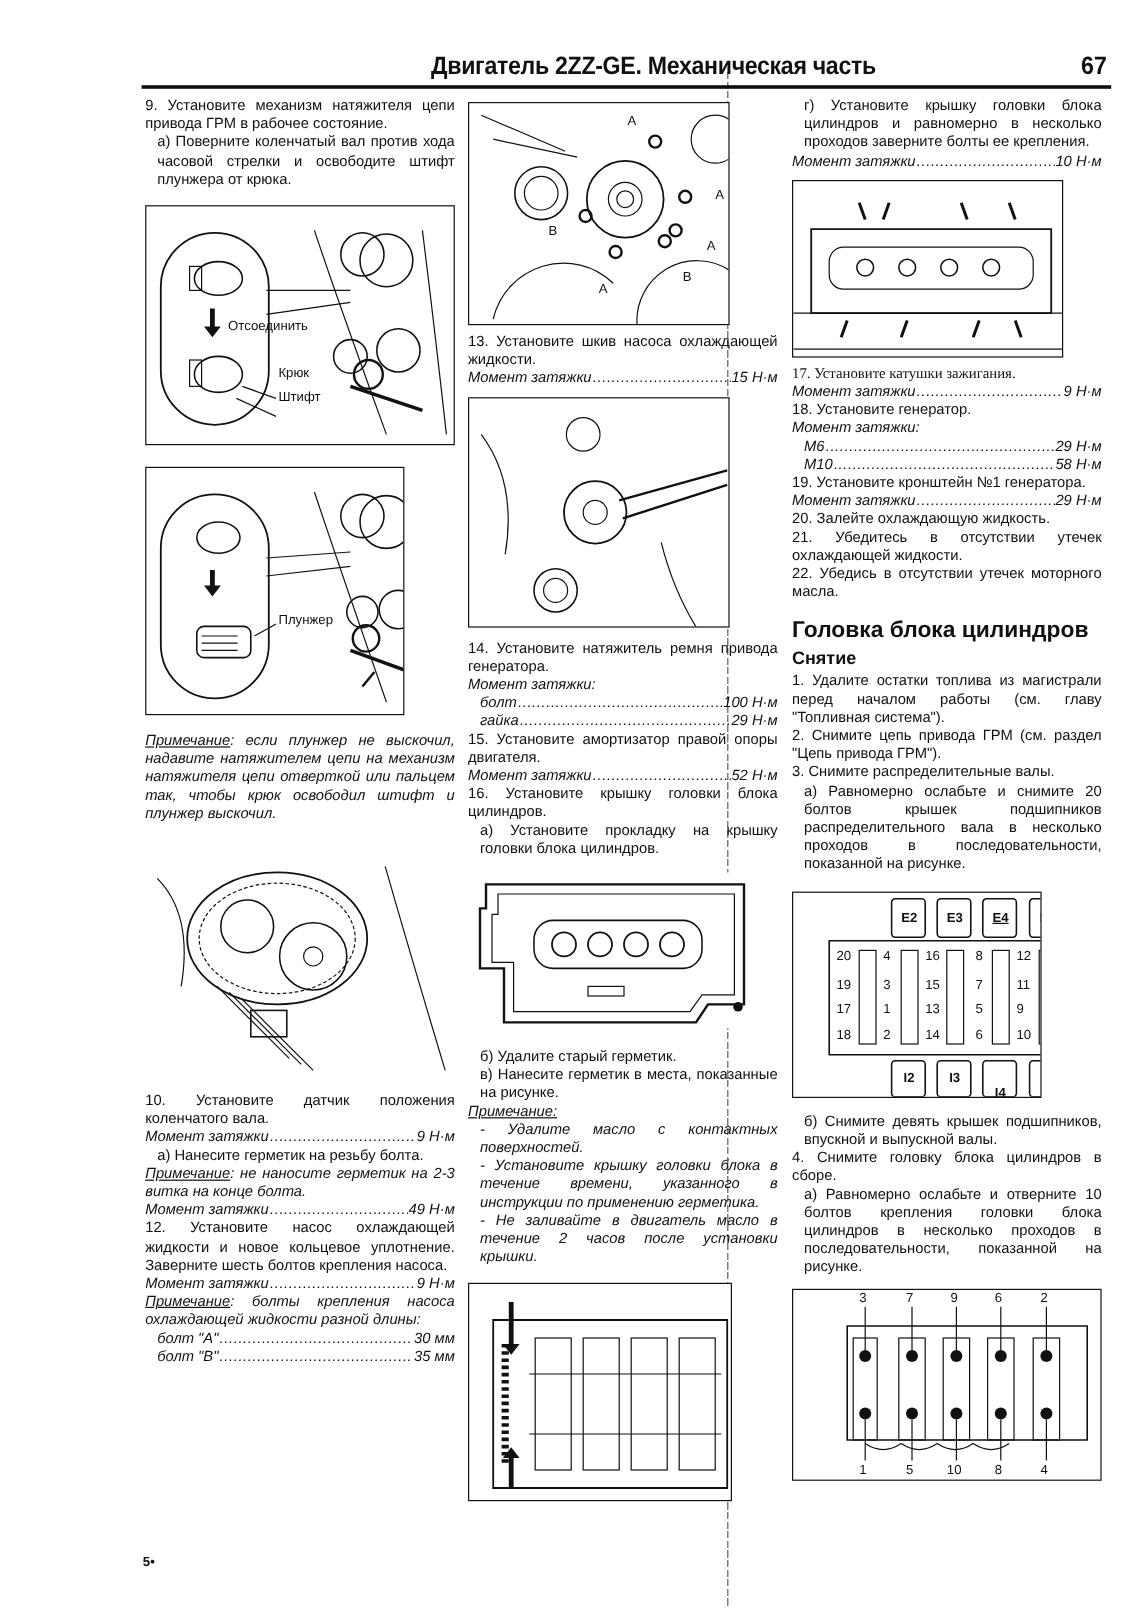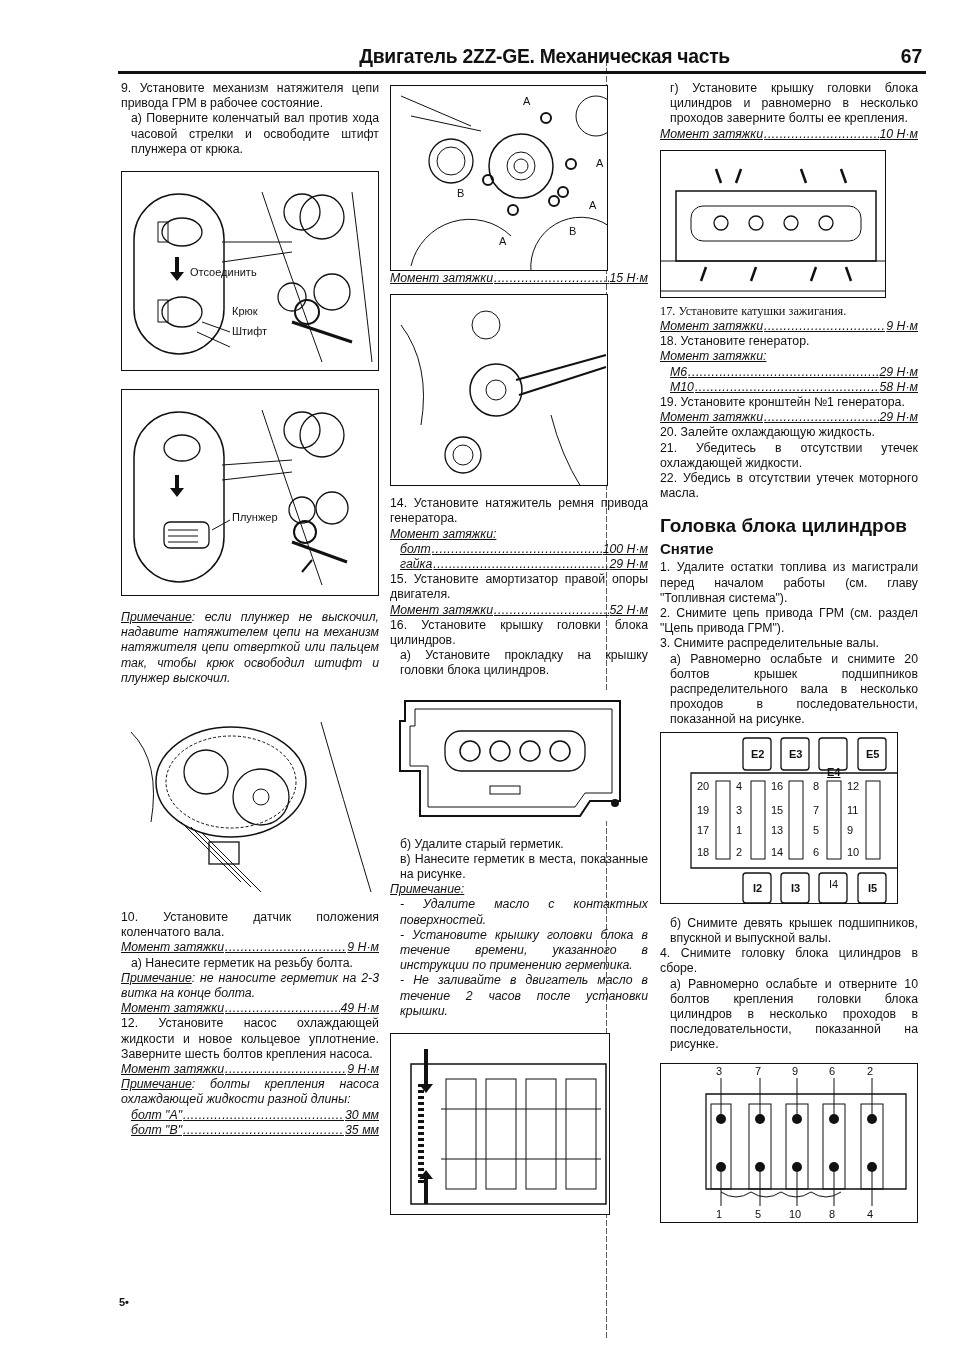--- a/index.html
+++ b/index.html
@@ -11,21 +11,21 @@
     .header-page { position: absolute; right: 4px; top: 0; font-weight: bold; font-size: 21px; transform: scaleX(0.92); transform-origin: right top; }
     .header-rule { position: absolute; left: 0; right: 0; top: 27px; height: 3px; background: #111; }
 
     .col { position: absolute; font-size: 12.3px; line-height: 15.2px; }
     .col1 { left: 121px; top: 81px; width: 258px; }
     .col2 { left: 390px; top: 81px; width: 258px; }
     .col3 { left: 660px; top: 81px; width: 258px; }
 
     .p { text-align: justify; }
     .p.ind { padding-left: 10px; }
-    .torque { font-style: italic; display: flex; align-items: center; white-space: nowrap; text-decoration: underline; }
+    .torque { font-style: italic; display: flex; align-items: center; white-space: nowrap; }
     .torque .lbl { flex: 0 0 auto; }
     .torque .dots { flex: 1 1 auto; overflow: hidden; margin: 0 1px; }
     .torque .dots::after { content: "........................................................................................................"; letter-spacing: 0.5px; }
     .torque .val { flex: 0 0 auto; }
     .torque.ind { padding-left: 10px; }
     .note { font-style: italic; text-align: justify; }
     .note .u { text-decoration: underline; }
     .note.ind { padding-left: 10px; }
 
     .fig { border: 1.5px solid #111; position: relative; background: #fff; overflow: hidden; }
@@ -74,21 +74,21 @@
       <path d="M230 20 Q240 100 250 190" fill="none" stroke="#111"></path>
       <path d="M80 150 L108 160 M75 160 L108 175" stroke="#111"></path>
     </svg>
     <span class="figlbl" style="left:68px;top:93px;">Отсоединить</span>
     <span class="figlbl" style="left:110px;top:132px;">Крюк</span>
     <span class="figlbl" style="left:110px;top:152px;">Штифт</span>
   </div>
 
   <div class="gap-s"></div>
 
-  <div class="fig" style="width:258px;height:207px;margin-top:12px;">
+  <div class="fig" style="width:216px;height:207px;margin-top:12px;">
     <svg width="258" height="207" viewBox="0 0 258 207">
       <rect x="12" y="22" width="90" height="170" rx="45" fill="none" stroke="#111" stroke-width="1.5"></rect>
       <ellipse cx="60" cy="58" rx="18" ry="13" fill="none" stroke="#111" stroke-width="1.3"></ellipse>
       <path d="M55 85 v16" stroke="#111" stroke-width="4"></path>
       <path d="M48 98 l7 9 l7 -9 z" fill="#111"></path>
       <rect x="42" y="132" width="45" height="26" rx="6" fill="none" stroke="#111" stroke-width="1.3"></rect>
       <path d="M46 140 h30 M46 146 h30 M46 152 h30" stroke="#111"></path>
       <path d="M100 75 L170 70 M100 90 L170 82" stroke="#111"></path>
       <circle cx="180" cy="40" r="18" fill="none" stroke="#111" stroke-width="1.3"></circle>
       <circle cx="200" cy="45" r="22" fill="none" stroke="#111" stroke-width="1.3"></circle>
@@ -177,20 +177,21 @@
       <path d="M140 186 A50 50 0 0 1 218 140" fill="none" stroke="#111"></path>
     </svg>
     <span class="figlbl" style="left:132px;top:8px;">A</span>
     <span class="figlbl" style="left:205px;top:70px;">A</span>
     <span class="figlbl" style="left:198px;top:112px;">A</span>
     <span class="figlbl" style="left:108px;top:148px;">A</span>
     <span class="figlbl" style="left:66px;top:100px;">B</span>
     <span class="figlbl" style="left:178px;top:138px;">B</span>
   </div>
 
+  <div class="p" style="margin-top:6px;">13. Установите шкив насоса охлаждающей жидкости.</div>
   <div class="torque">
     <span class="lbl">Момент затяжки</span>
       <span class="dots"></span>
       <span class="val">15 Н·м</span>
   </div>
 
   <div class="fig" style="width:218px;height:192px;margin-top:8px;">
     <svg width="218" height="192" viewBox="0 0 218 192">
       <circle cx="105" cy="95" r="26" fill="none" stroke="#111" stroke-width="1.5"></circle>
       <circle cx="105" cy="95" r="10" fill="none" stroke="#111"></circle>
@@ -316,44 +317,44 @@
   <div class="p">22. Убедись в отсутствии утечек моторного масла.</div>
 
   <div class="section-title">Головка блока цилиндров</div>
   <div class="sub-title">Снятие</div>
 
   <div class="p">1. Удалите остатки топлива из магистрали перед началом работы (см. главу "Топливная система").</div>
   <div class="p">2. Снимите цепь привода ГРМ (см. раздел "Цепь привода ГРМ").</div>
   <div class="p">3. Снимите распределительные валы.</div>
   <div class="p ind">а) Равномерно ослабьте и снимите 20 болтов крышек подшипников распределительного вала в несколько проходов в последовательности, показанной на рисунке.</div>
 
-  <div class="fig" style="width:238px;height:172px;margin-top:4px;">
+  <div class="fig" style="width:208px;height:172px;margin-top:15px;">
     <svg width="258" height="172" viewBox="0 0 258 172">
       <path d="M30 40 H240 V135 H30 Z" fill="none" stroke="#111" stroke-width="1.3"></path>
       <rect x="55" y="48" width="14" height="78" fill="none" stroke="#111"></rect>
       <rect x="90" y="48" width="14" height="78" fill="none" stroke="#111"></rect>
       <rect x="128" y="48" width="14" height="78" fill="none" stroke="#111"></rect>
       <rect x="166" y="48" width="14" height="78" fill="none" stroke="#111"></rect>
       <rect x="205" y="48" width="14" height="78" fill="none" stroke="#111"></rect>
       <rect x="82" y="5" width="28" height="32" rx="3" fill="none" stroke="#111" stroke-width="1.3"></rect>
       <rect x="120" y="5" width="28" height="32" rx="3" fill="none" stroke="#111" stroke-width="1.3"></rect>
       <rect x="158" y="5" width="28" height="32" rx="3" fill="none" stroke="#111" stroke-width="1.3"></rect>
       <rect x="197" y="5" width="28" height="32" rx="3" fill="none" stroke="#111" stroke-width="1.3"></rect>
       <rect x="82" y="140" width="28" height="30" rx="3" fill="none" stroke="#111" stroke-width="1.3"></rect>
       <rect x="120" y="140" width="28" height="30" rx="3" fill="none" stroke="#111" stroke-width="1.3"></rect>
       <rect x="158" y="140" width="28" height="30" rx="3" fill="none" stroke="#111" stroke-width="1.3"></rect>
       <rect x="197" y="140" width="28" height="30" rx="3" fill="none" stroke="#111" stroke-width="1.3"></rect>
     </svg>
     <span class="figlbl" style="left:90px;top:14px;font-weight:bold;">E2</span>
     <span class="figlbl" style="left:128px;top:14px;font-weight:bold;">E3</span>
-    <span class="figlbl" style="left:166px;top:32px;font-weight:bold;text-decoration:underline;">E4</span>
+    <span class="figlbl" style="left:166px;top:14px;font-weight:bold;text-decoration:underline;">E4</span>
     <span class="figlbl" style="left:205px;top:14px;font-weight:bold;">E5</span>
     <span class="figlbl" style="left:92px;top:148px;font-weight:bold;">I2</span>
     <span class="figlbl" style="left:130px;top:148px;font-weight:bold;text-align:center;">I3</span>
-    <span class="figlbl" style="left:168px;top:144px;font-weight:normal;">I4</span>
+    <span class="figlbl" style="left:168px;top:160px;font-weight:bold;">I4</span>
     <span class="figlbl" style="left:207px;top:148px;font-weight:bold;">I5</span>
 
     <span class="figlbl" style="left:36px;top:46px;">20</span>
     <span class="figlbl" style="left:75px;top:46px;">4</span>
     <span class="figlbl" style="left:110px;top:46px;">16</span>
     <span class="figlbl" style="left:152px;top:46px;">8</span>
     <span class="figlbl" style="left:186px;top:46px;">12</span>
 
     <span class="figlbl" style="left:36px;top:70px;">19</span>
     <span class="figlbl" style="left:75px;top:70px;">3</span>

